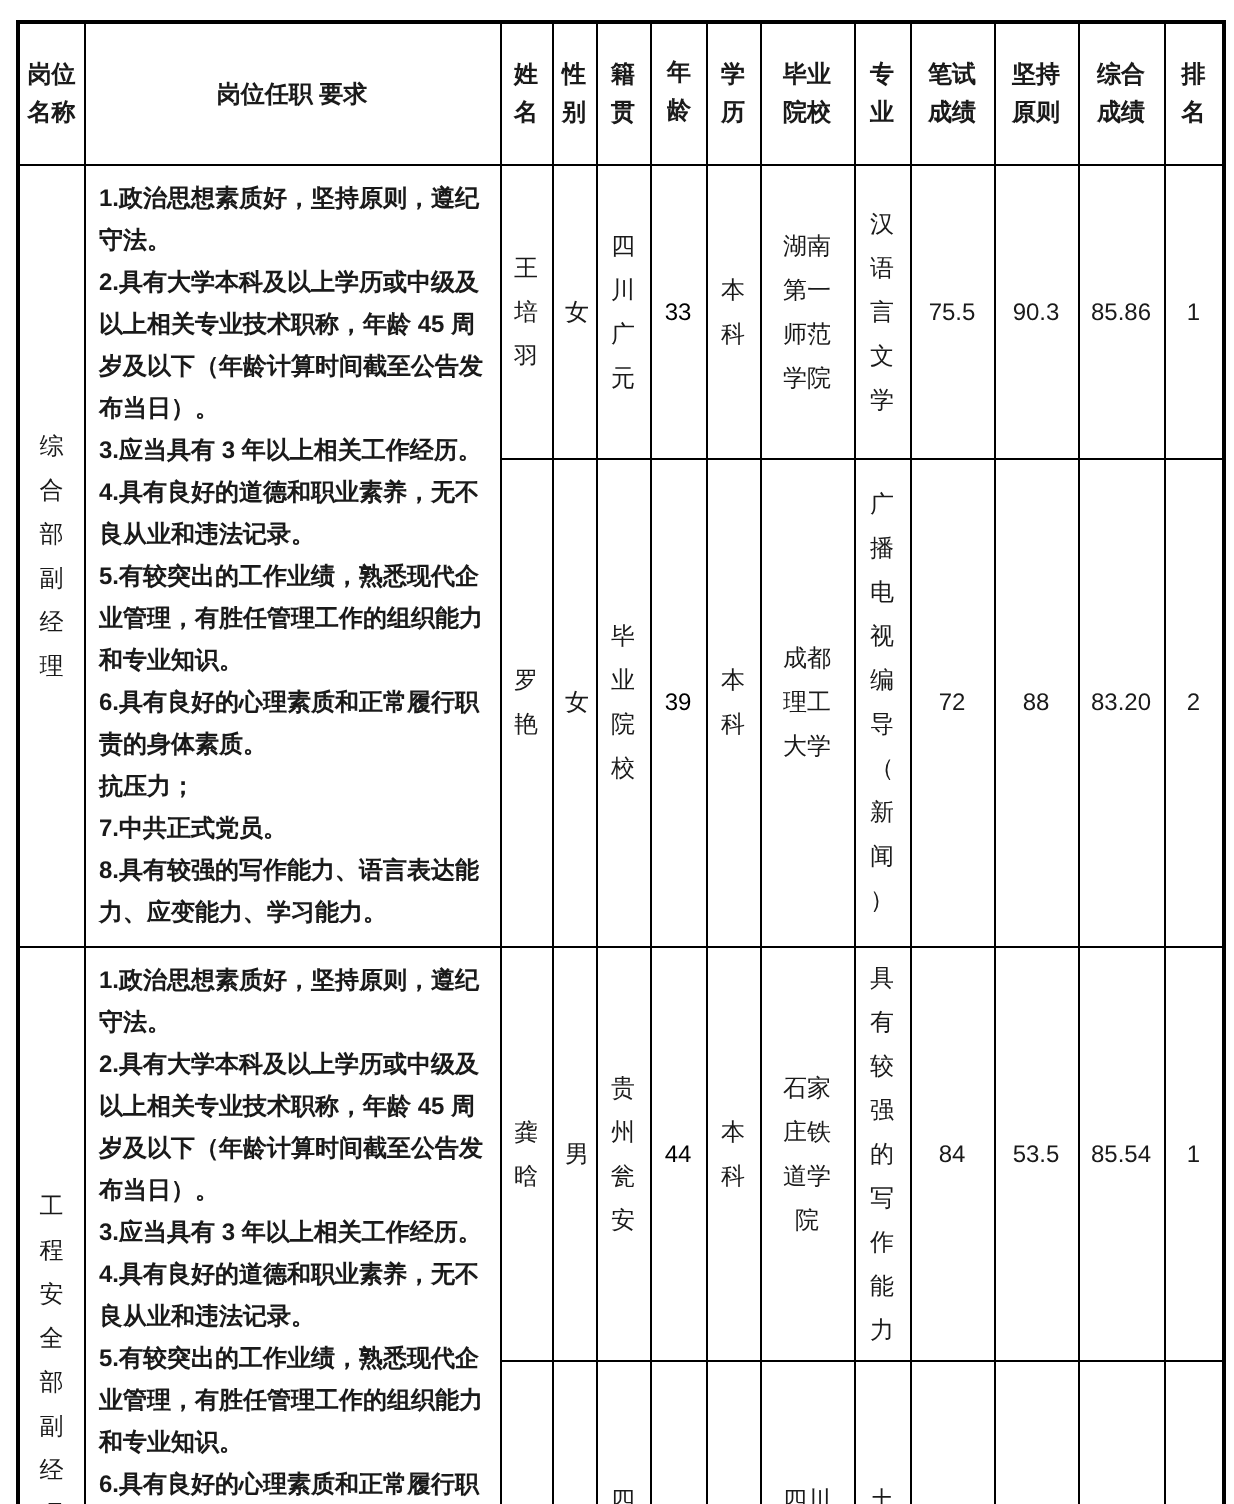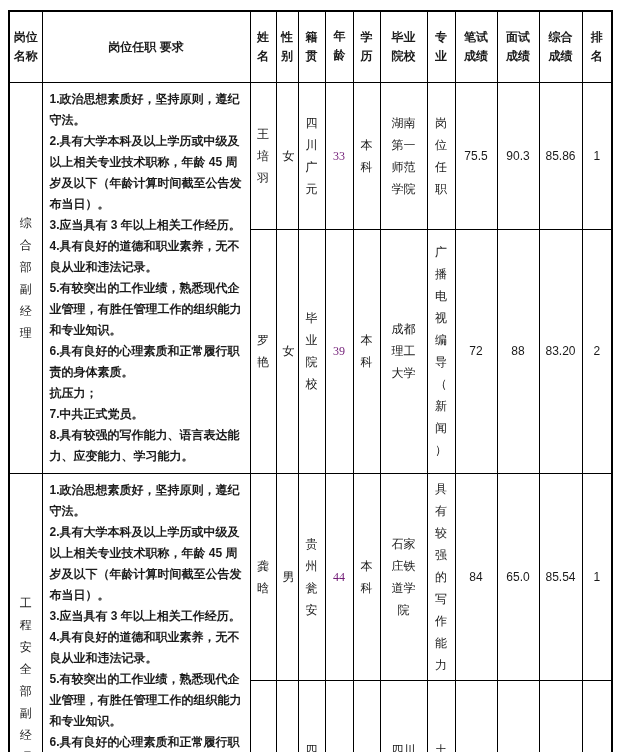--- a/index.html
+++ b/index.html
@@ -39,21 +39,21 @@
     text-align:left; vertical-align:middle;
     font-weight:bold; white-space:pre-line;
     line-height:21px; font-size:12px;
     padding:6px 4px 6px 7px;
     word-break:break-all;
   }
   td.narrow1 { padding:0 6px; word-break:break-all; line-break:anywhere; }
   td.name    { padding:0 6px; word-break:break-all; line-break:anywhere; }
   td.school  { padding:0 9px; word-break:break-all; line-break:anywhere; line-height:22px; }
   td.major   { padding:0 7px; word-break:break-all; line-break:anywhere; }
-  td.age     { padding:0 2px; color:#701a75;font-family:Liberation Serif, serif; }
+  td.age     { padding:0 2px; color:#000000; }
   td.score   { padding:0 1px; }
 </style>
 </head>
 <body>
 
 <div class="sheet">
   <table class="score-table">
     <colgroup>
       <col style="width:33px">
         <col style="width:208px">
@@ -75,21 +75,21 @@
       <th>岗位名称</th>
       <th>岗位任职  要求</th>
       <th class="th-name">姓名</th>
       <th class="th-sex">性别</th>
       <th class="th-origin">籍贯</th>
       <th class="th-age">年龄</th>
       <th class="th-edu">学历</th>
       <th class="th-school">毕业院校</th>
       <th class="th-major">专业</th>
       <th class="th-score">笔试成绩</th>
-      <th class="th-score">面试成绩</th>
+      <th class="th-score">坚持原则</th>
       <th class="th-score">综合成绩</th>
       <th class="th-rank">排名</th>
     </tr>
 
     <tr style="height:133px">
       <td class="pos" rowspan="2">综合部副经理</td>
       <td class="req" rowspan="2">1.政治思想素质好，坚持原则，遵纪守法。
 2.具有大学本科及以上学历或中级及以上相关专业技术职称，年龄 45 周岁及以下（年龄计算时间截至公告发布当日）。
 3.应当具有 3 年以上相关工作经历。
 4.具有良好的道德和职业素养，无不良从业和违法记录。
@@ -97,21 +97,21 @@
 6.具有良好的心理素质和正常履行职责的身体素质。
 抗压力；
 7.中共正式党员。
 8.具有较强的写作能力、语言表达能力、应变能力、学习能力。</td>
       <td class="name">王培羽</td>
       <td class="narrow1">女</td>
       <td class="narrow1">四川广元</td>
       <td class="age">33</td>
       <td class="narrow1">本科</td>
       <td class="school">湖南第一师范学院</td>
-      <td class="major">岗位任职</td>
+      <td class="major">汉语言文学</td>
       <td class="score">75.5</td>
       <td class="score">90.3</td>
       <td class="score">85.86</td>
       <td class="score">1</td>
     </tr>
 
     <tr style="height:192px">
       <td class="name">罗艳</td>
       <td class="narrow1">女</td>
       <td class="narrow1">毕业院校</td>
@@ -138,21 +138,21 @@
 8.熟悉工程管理流程。
 9.具有较强的沟通、统筹协调能力。</td>
       <td class="name">龚晗</td>
       <td class="narrow1">男</td>
       <td class="narrow1">贵州瓮安</td>
       <td class="age">44</td>
       <td class="narrow1">本科</td>
       <td class="school">石家庄铁道学院</td>
       <td class="major">具有较强的写作能力</td>
       <td class="score">84</td>
-      <td class="score">65.0</td>
+      <td class="score">53.5</td>
       <td class="score">85.54</td>
       <td class="score">1</td>
     </tr>
 
     <tr style="height:197px">
       <td class="name">宋雪梅</td>
       <td class="narrow1">女</td>
       <td class="narrow1">四川眉山</td>
       <td class="age">42</td>
       <td class="narrow1">本科</td>

